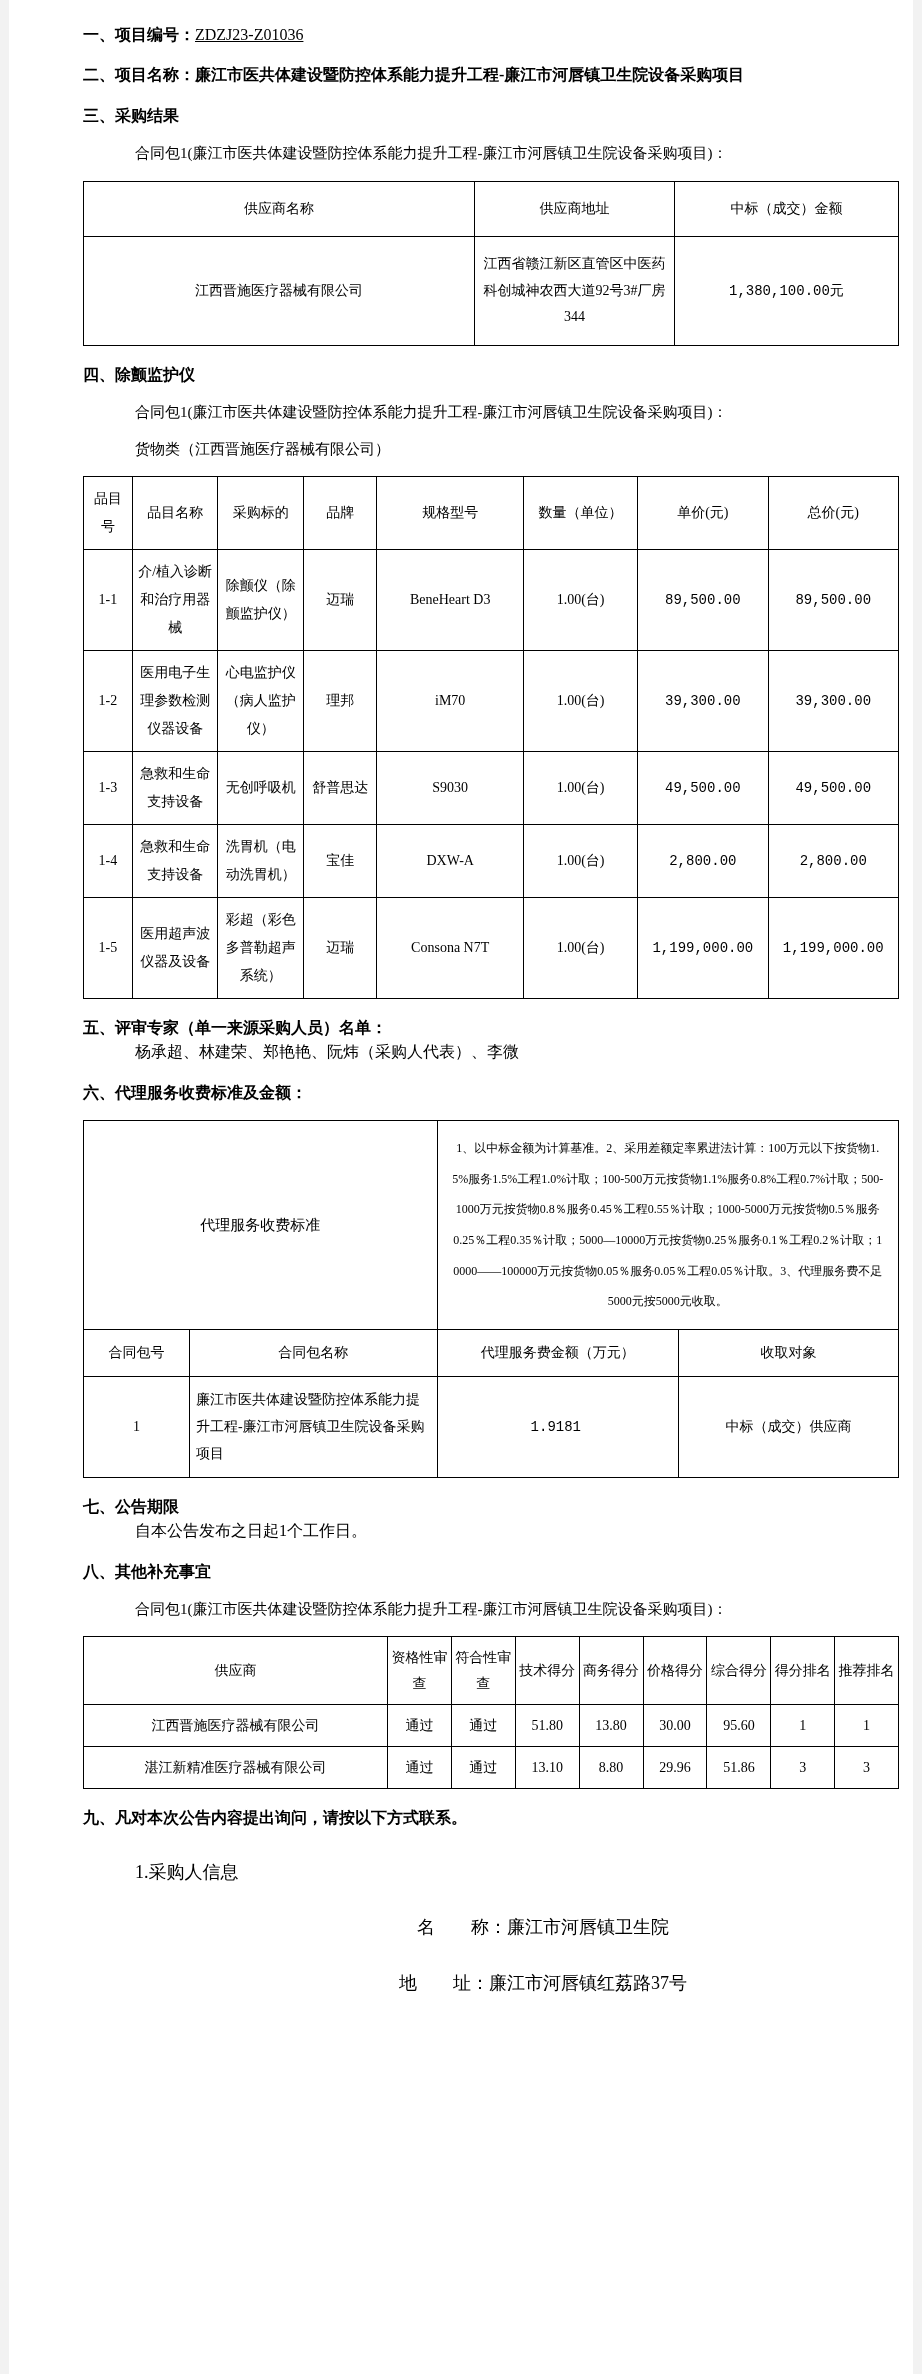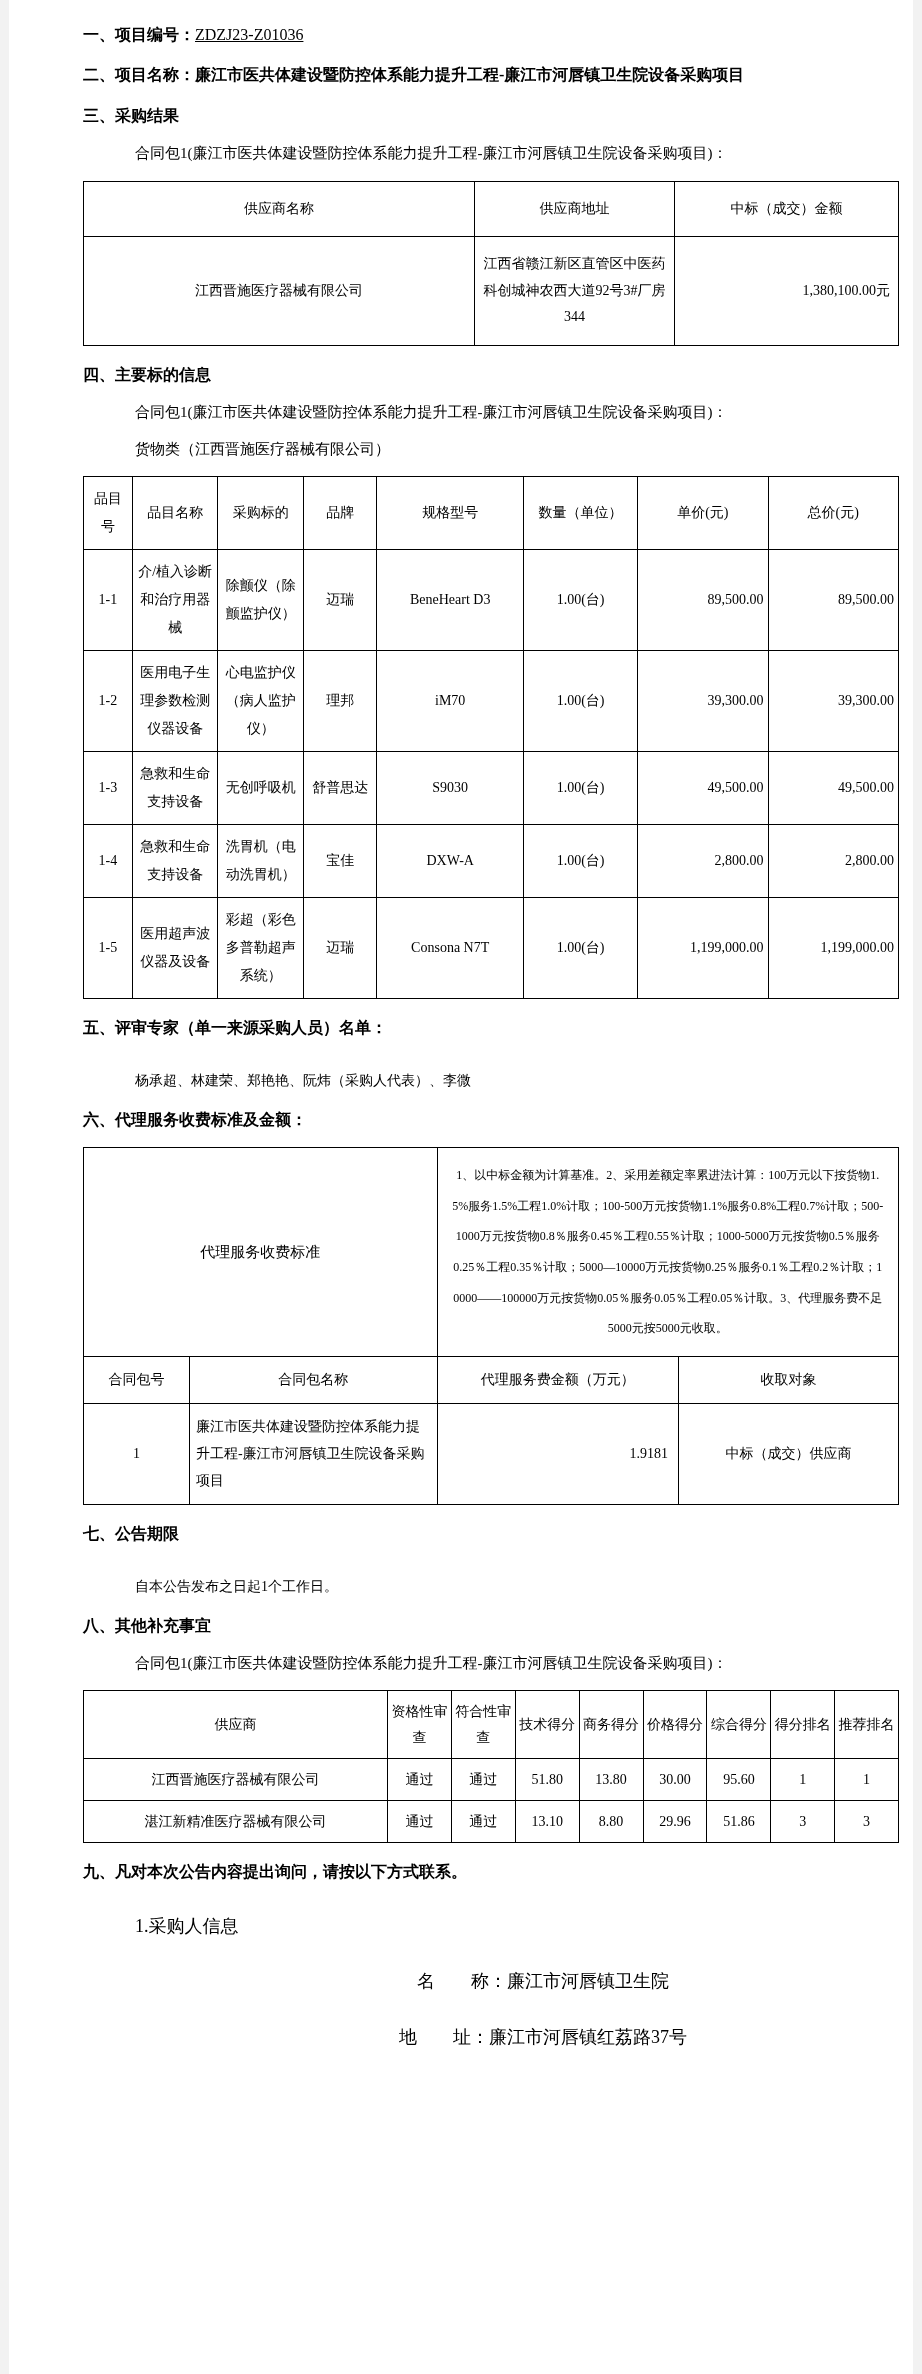--- a/index.html
+++ b/index.html
@@ -38,34 +38,33 @@
     font-size:14px;
   }
   td {
     border:1px solid #000;
     text-align:center;
     vertical-align:middle;
     padding:10px 6px;
     line-height:1.9;
     word-break:break-all;
   }
-  td.num { text-align:right; padding-right:10px; }
+  td.num { text-align:center; padding-right:10px;font-family:Liberation Mono, monospace; }
   td.left { text-align:left; }
   .result-table td { padding:14px 8px; }
   .items-table td { padding:8px 4px; line-height:2.0; }
   .fee-std-text {
     text-align:center;
     line-height:2.55;
     padding:12px 14px;
     font-size:12px;
   }
   .fee-std-label { font-size:15px; }
   .plain-line {
-    font-size:14px;
-    margin-top:30px;
+    font-size:16px;
     padding-left:52px;
     line-height:1.5;
   }
   .contact-block { font-size:18px; }
   .contact-group-title { padding-left:52px; margin-top:28px; line-height:1.6; }
   .contact-line { padding-left:104px; margin-top:27px; line-height:1.6;text-align:center; }
   .score-table td { padding:8px 2px; line-height:1.8; }
 </style>
 </head>
 <body>
@@ -96,21 +95,21 @@
         <td>中标（成交）金额</td>
       </tr>
       <tr>
         <td>江西晋施医疗器械有限公司</td>
         <td>江西省赣江新区直管区中医药科创城神农西大道92号3#厂房344</td>
         <td class="num">1,380,100.00元</td>
       </tr>
     </tbody>
   </table>
 
-  <div class="sec-title">四、主要标的信息</div>
+  <div class="sec-title">四、除颤监护仪</div>
   <div class="intro">合同包1(廉江市医共体建设暨防控体系能力提升工程-廉江市河唇镇卫生院设备采购项目)：</div>
   <div class="intro" style="margin-top:14px;">货物类（江西晋施医疗器械有限公司）</div>
 
   <table class="items-table">
     <colgroup>
       <col style="width:6%">
         <col style="width:10.5%">
         <col style="width:10.5%">
         <col style="width:9%">
       <col style="width:18%">

